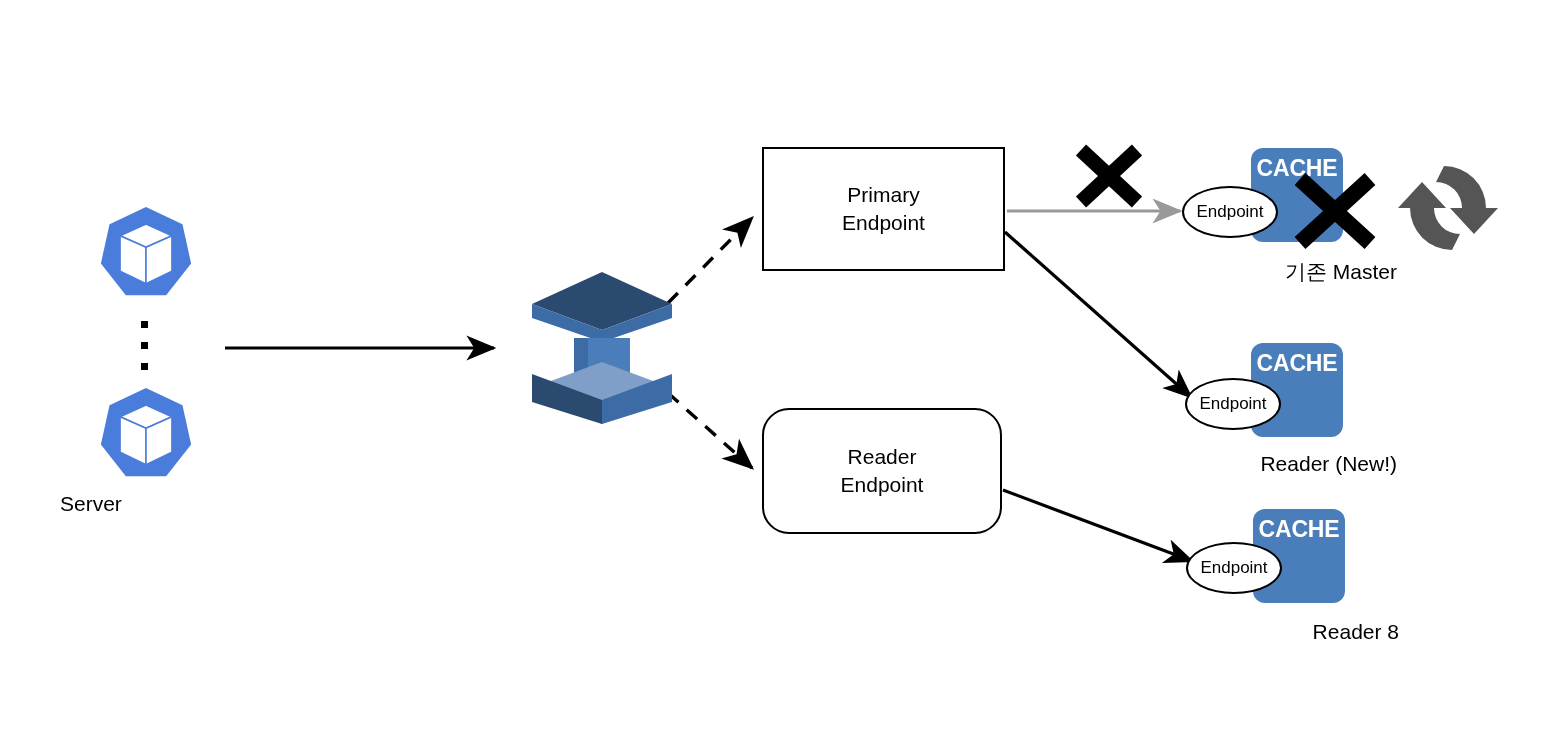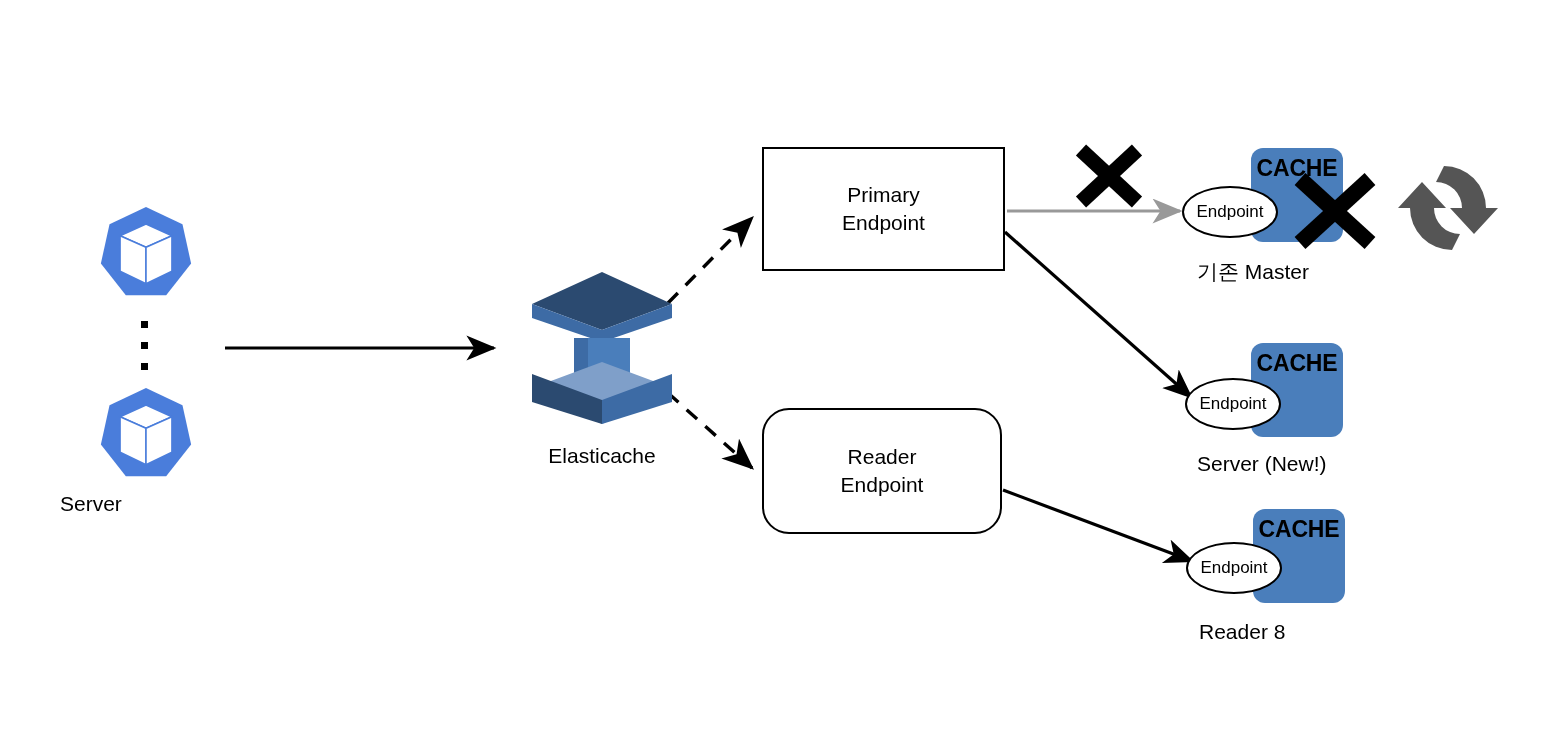--- a/index.html
+++ b/index.html
@@ -110,21 +110,21 @@
     height: 94px;
     background: #4a7ebb;
     border-radius: 12px;
   }
   .cache-box .cache-text {
     position: absolute;
     left: 0;
     top: 7px;
     width: 92px;
     text-align: center;
-    color: #000000;
+    color: #ffffff;
     font-size: 23px;
     font-weight: bold;
     letter-spacing: -0.2px;
   }
   .endpoint-pill {
     position: absolute;
     width: 96px;
     height: 52px;
     border: 2.5px solid #000;
     border-radius: 50%;
@@ -133,21 +133,21 @@
     align-items: center;
     justify-content: center;
     box-sizing: border-box;
   }
   .endpoint-pill span {
     font-size: 17px;
     color: #000;
   }
   .cache-label {
     position: absolute;
-    text-align: left;
+    text-align: right;
     font-size: 21px;
     color: #000;
     white-space: nowrap;
   }
   
   .xmark {
     position: absolute;
   }
   
   .sync-icon {
@@ -238,21 +238,20 @@
 
       <path d="M46 72 L102 72 L102 118 L46 118 Z" fill="#4a7ebb"></path>
       <path d="M46 72 L46 118 L60 118 L60 72 Z" fill="#3d6ba5"></path>
 
       <path d="M74 96 L144 122 L74 158 L4 122 Z" fill="#7f9fc9"></path>
       <path d="M4 108 L74 134 L74 158 L4 136 Z" fill="#2b4a70"></path>
       <path d="M144 108 L144 136 L74 158 L74 134 Z" fill="#3d6ba5"></path>
       <path d="M4 108 L74 134 L144 108 L144 122 L74 148 L4 122 Z" fill="#2b4a70" opacity="0"></path>
     </svg>
   </div>
-  <div class="ec-label">Elasticache</div>
 
   <div class="ep-box" id="primary-endpoint-box">
     <span>Primary
 Endpoint</span>
   </div>
 
   <div class="ep-box" id="reader-endpoint-box">
     <span>Reader
 Endpoint</span>
   </div>
@@ -287,21 +286,21 @@
     </svg>
   </div>
 
   <div class="node">
     <div class="cache-box" style="left:1251px; top:343px;">
       <div class="cache-text">CACHE</div>
     </div>
     <div class="endpoint-pill" style="left:1185px; top:378px;">
       <span>Endpoint</span>
     </div>
-    <div class="cache-label" style="left:1197px; top:452px; width:200px;">Server (New!)</div>
+    <div class="cache-label" style="left:1197px; top:452px; width:200px;">Reader (New!)</div>
   </div>
 
   <div class="node">
     <div class="cache-box" style="left:1253px; top:509px;">
       <div class="cache-text">CACHE</div>
     </div>
     <div class="endpoint-pill" style="left:1186px; top:542px;">
       <span>Endpoint</span>
     </div>
     <div class="cache-label" style="left:1199px; top:620px; width:200px;">Reader 8</div>

